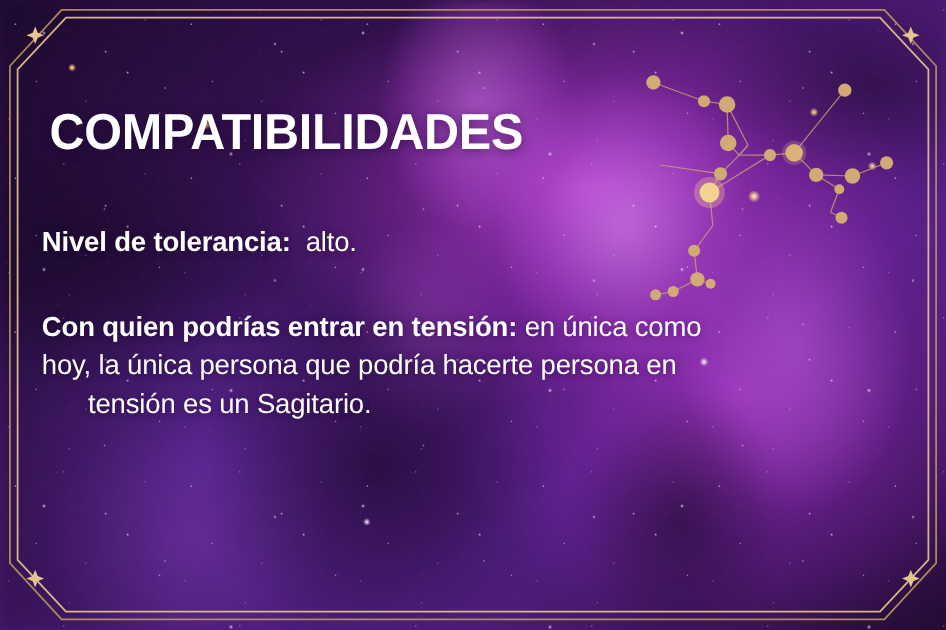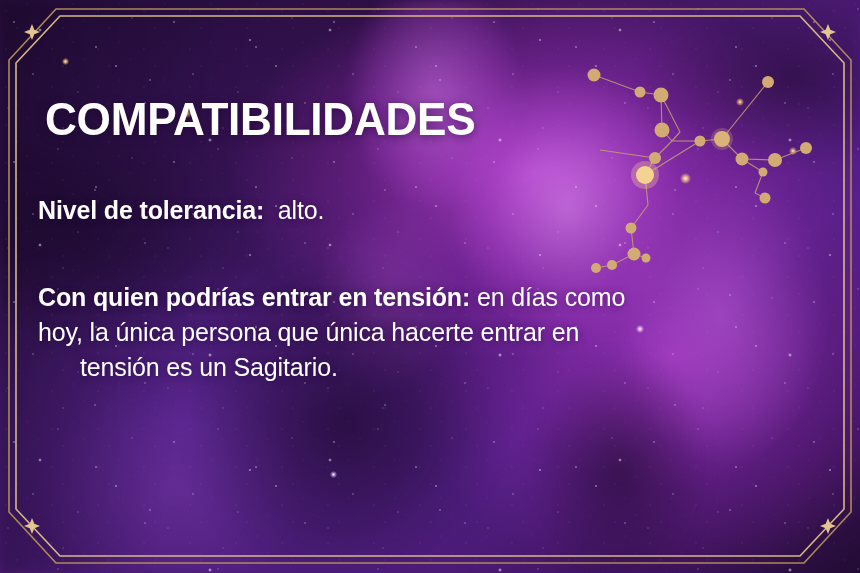--- a/index.html
+++ b/index.html
@@ -120,21 +120,21 @@
     color:#ffffff;
     font-size:25px;
     font-family:"Liberation Sans", sans-serif;
     letter-spacing:-0.15px;
     white-space:nowrap;
     text-shadow:0 1px 7px rgba(30,0,50,.5);
   }
   .b { font-weight:bold; }
   .r { font-weight:normal; }
 
-  #tol-line  { top:196px; }
+  #tol-line  { top:206px; }
   #par-line1 { top:283px; }
   #par-line2 { top:318px; }
   #par-line3 { top:353px;margin-left:42px; }
 </style>
 </head>
 <body>
 
 <div id="card">
 
   <div class="bg-layer" id="bg-base"></div>
@@ -223,21 +223,21 @@
 
   <div id="content">
 
     <div id="title">COMPATIBILIDADES</div>
 
     <div class="body-line" id="tol-line">
       <span class="b">Nivel de tolerancia:</span><span class="r">&nbsp; </span><span class="r">alto.</span>
     </div>
 
     <div class="body-line" id="par-line1">
-      <span class="b">Con quien podrías entrar en tensión:</span><span class="r"> en días como</span>
+      <span class="b">Con quien podrías entrar en tensión:</span><span class="r"> en única como</span>
     </div>
 
-    <div class="body-line r" id="par-line2">hoy, la única persona que única hacerte entrar en</div>
+    <div class="body-line r" id="par-line2">hoy, la única persona que podría hacerte persona en</div>
 
     <div class="body-line r" id="par-line3">tensión es un Sagitario.</div>
 
   </div>
 </div>
 
 </body></html>

